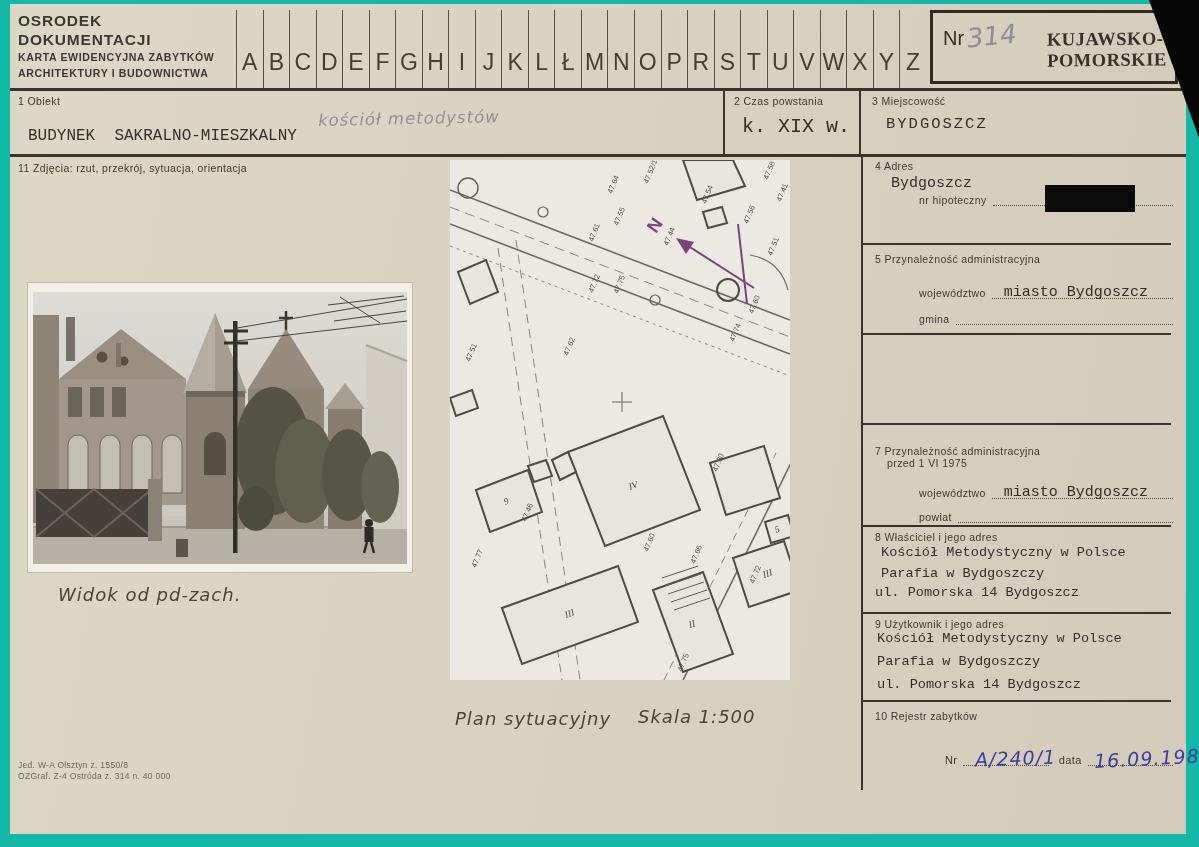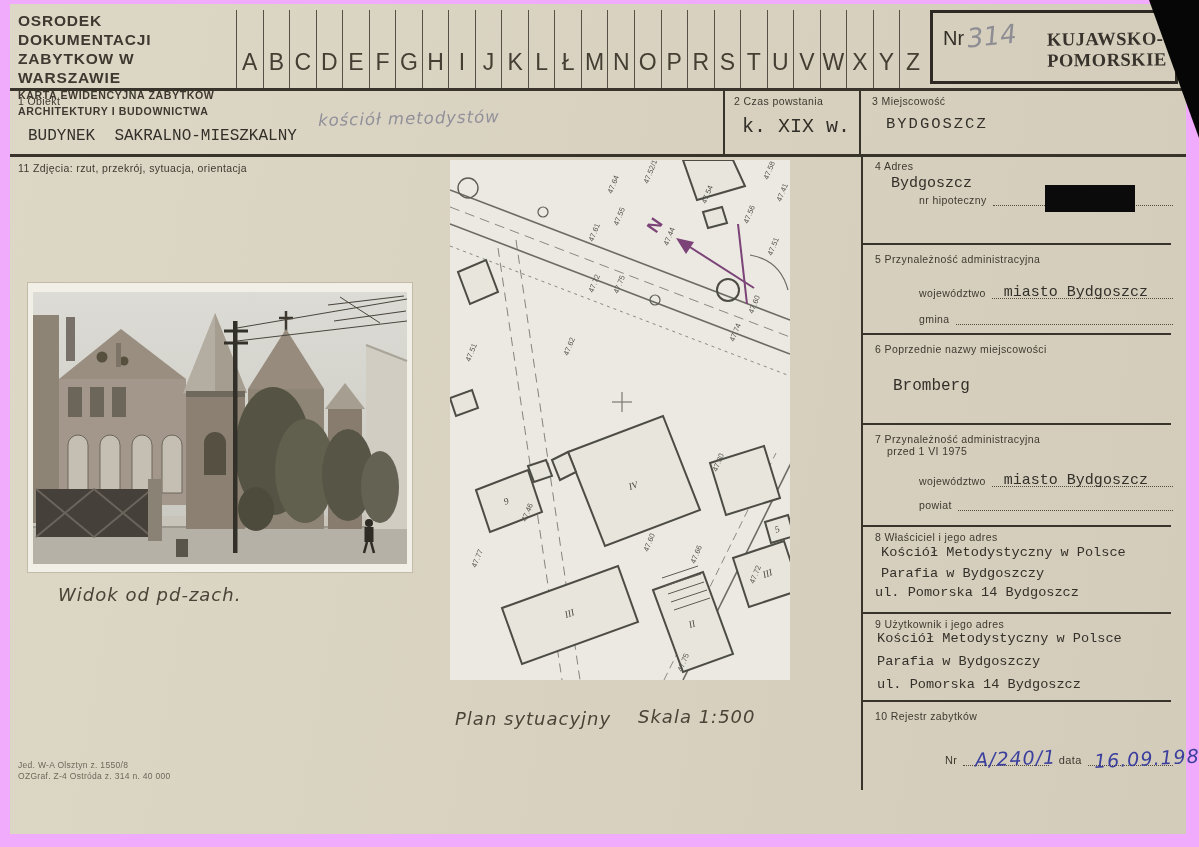--- a/index.html
+++ b/index.html
@@ -1,17 +1,17 @@
 <!DOCTYPE html>
 <html><head>
 <meta charset="utf-8">
 <style>
   html,body{margin:0;padding:0;background:#060606;width:1199px;height:847px;overflow:hidden;}
   *{box-sizing:border-box;}
-  .scan{position:relative;width:1199px;height:847px;background:#f0abfc;}
+  .scan{position:relative;width:1199px;height:847px;background:#14b8a6;}
   .card{position:absolute;left:10px;top:4px;width:1176px;height:830px;
         background:linear-gradient(100deg,#ddd7c6 0%,#d8d1bf 55%,#d3ccba 100%);}
   .corner-wedge{position:absolute;right:0;top:0;width:50px;height:138px;background:#060606;
         clip-path:polygon(100% 0,0 0,100% 100%);}
   
   .header-left{position:absolute;left:8px;top:7px;width:218px;color:#3e3930;}
   .org-line{font:600 15.5px "Liberation Sans",sans-serif;letter-spacing:.8px;line-height:19px;}
   .card-line{font:600 10.6px "Liberation Sans",sans-serif;letter-spacing:.6px;line-height:14.5px;margin-top:1px;}
   .alphabet{position:absolute;left:226px;top:6px;width:690px;height:78px;display:flex;}
   .acell{flex:1;border-left:1.6px solid #45403630;border-left-color:#45403666;display:flex;align-items:center;justify-content:center;
@@ -49,21 +49,20 @@
   .imprint{position:absolute;left:8px;top:604px;font:8.5px "Liberation Sans",sans-serif;color:#6e685b;line-height:11px;letter-spacing:.3px;}
 </style>
 </head>
 <body>
 
 <div class="scan">
   <div class="card">
 
     <div class="header-left">
       <div class="org-line">OSRODEK DOKUMENTACJI</div>
-      <div class="org-line">ZABYTKOW W WARSZAWIE</div>
       <div class="card-line">KARTA EWIDENCYJNA ZABYTKÓW</div>
       <div class="card-line">ARCHITEKTURY I BUDOWNICTWA</div>
     </div>
 
     <div class="alphabet">
         <div class="acell">A</div>
         <div class="acell">B</div>
         <div class="acell">C</div>
         <div class="acell">D</div>
         <div class="acell">E</div>
@@ -331,28 +330,24 @@
           </div>
           <div class="dotrow" style="margin-top:14px;">
             <span class="lbl">gmina</span>
             <span class="dotfill" style="height:12px;">
               <span class="dotval typed" style="font-size:15px;"></span>
             </span>
           </div>
         </div>
         <div class="rrule" style="top:177px;"></div>
 
-        <div class="rfield" style="top:179px;height:88px;">
-          <div class="lbl" style="margin-top:4px;">6  Poprzednie nazwy miejscowości</div>
-          <div class="typed" style="font-size:16px;margin:22px 0 0 18px;">Bromberg</div>
-        </div>
         <div class="rrule" style="top:267px;"></div>
 
         <div class="rfield" style="top:269px;height:100px;">
-          <div class="lbl" style="margin-top:4px;">7  Przynależność administracyjna</div>
+          <div class="lbl" style="margin-top:16px;">7  Przynależność administracyjna</div>
           <div class="lbl" style="margin-left:12px;">przed 1 VI 1975</div>
           <div class="dotrow" style="margin-top:10px;">
             <span class="lbl">województwo</span>
             <span class="dotfill">
               <span class="dotval typed" style="font-size:15px;">miasto Bydgoszcz</span>
             </span>
           </div>
           <div class="dotrow" style="margin-top:12px;">
             <span class="lbl">powiat</span>
             <span class="dotfill" style="height:12px;">

